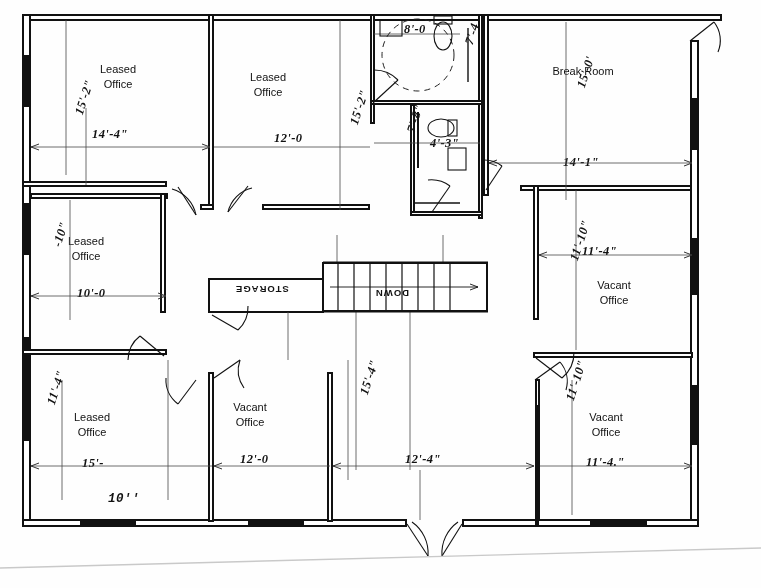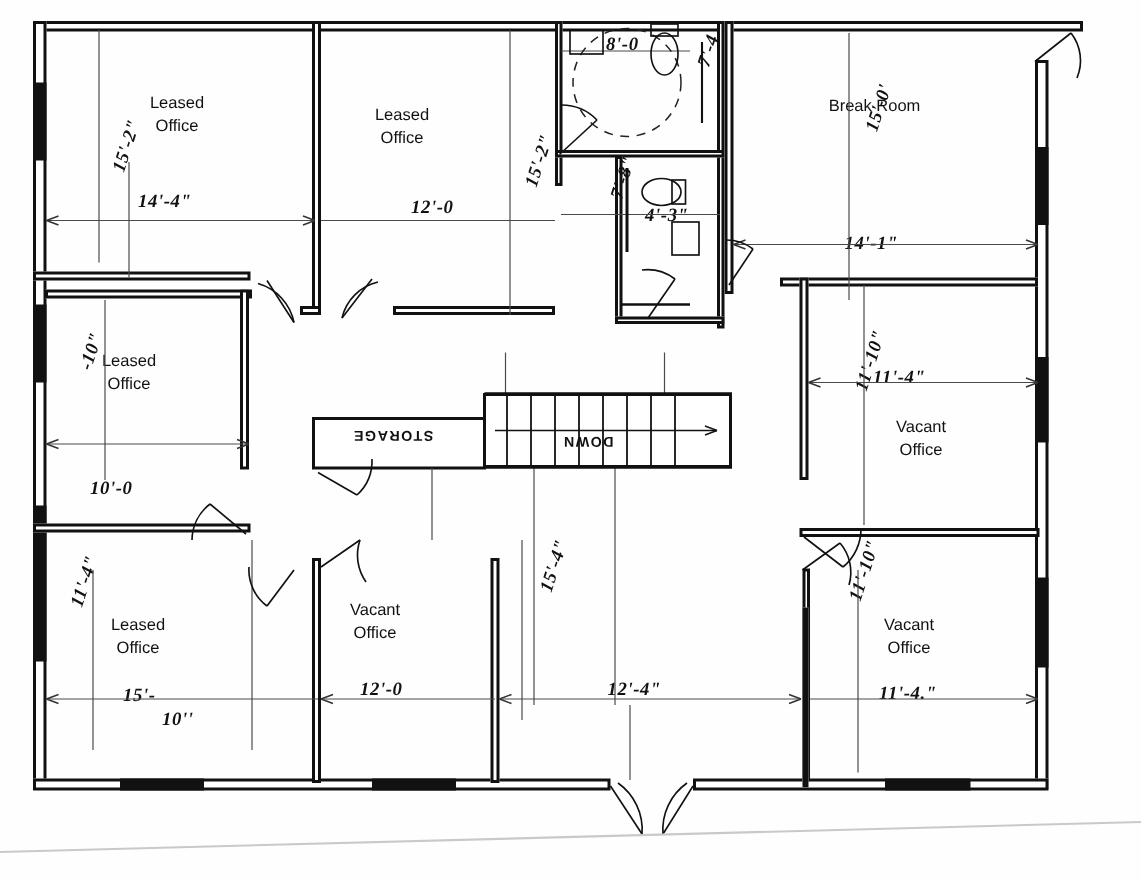--- a/index.html
+++ b/index.html
@@ -122,28 +122,28 @@
 
   <div class="dim" style="left:404px;top:22px;text-align:center;">8'-0</div>
   <div class="dim rot" style="left:462px;top:42px;transform:rotate(-72deg);">7'-4</div>
   <div class="dim rot" style="left:404px;top:130px;transform:rotate(-72deg);">7'-8"</div>
   <div class="dim" style="left:430px;top:136px;">4'-3"</div>
 
   <div class="dim rot" style="left:574px;top:85px;transform:rotate(-72deg);">15'-0'</div>
   <div class="dim" style="left:563px;top:155px;">14'-1"</div>
 
   <div class="dim rot" style="left:50px;top:244px;transform:rotate(-72deg);">-10"</div>
-  <div class="dim" style="left:60px;top:286px;margin-top:32px;">10'-0</div>
+  <div class="dim" style="left:77px;top:286px;">10'-0</div>
 
   <div class="dim" style="left:582px;top:244px;">11'-4"</div>
   <div class="dim rot" style="left:567px;top:258px;transform:rotate(-72deg);">11'-10"</div>
 
   <div class="dim rot" style="left:44px;top:402px;transform:rotate(-72deg);">11'-4"</div>
   <div class="dim" style="left:82px;top:456px;">15'-</div>
-  <div class="dim" style="left:108px;top:472px;">10''</div>
+  <div class="dim" style="left:108px;top:492px;font-family:Liberation Mono, monospace;">10''</div>
 
   <div class="dim" style="left:240px;top:452px;">12'-0</div>
   <div class="dim rot" style="left:357px;top:392px;transform:rotate(-72deg);">15'-4"</div>
 
   <div class="dim" style="left:405px;top:452px;">12'-4"</div>
   <div class="dim rot" style="left:563px;top:398px;transform:rotate(-72deg);">11'-10"</div>
   <div class="dim" style="left:586px;top:455px;">11'-4."</div>
 
   <svg class="ov" viewBox="0 0 761 588">
     <g stroke="#111" fill="none" stroke-width="1.1">

